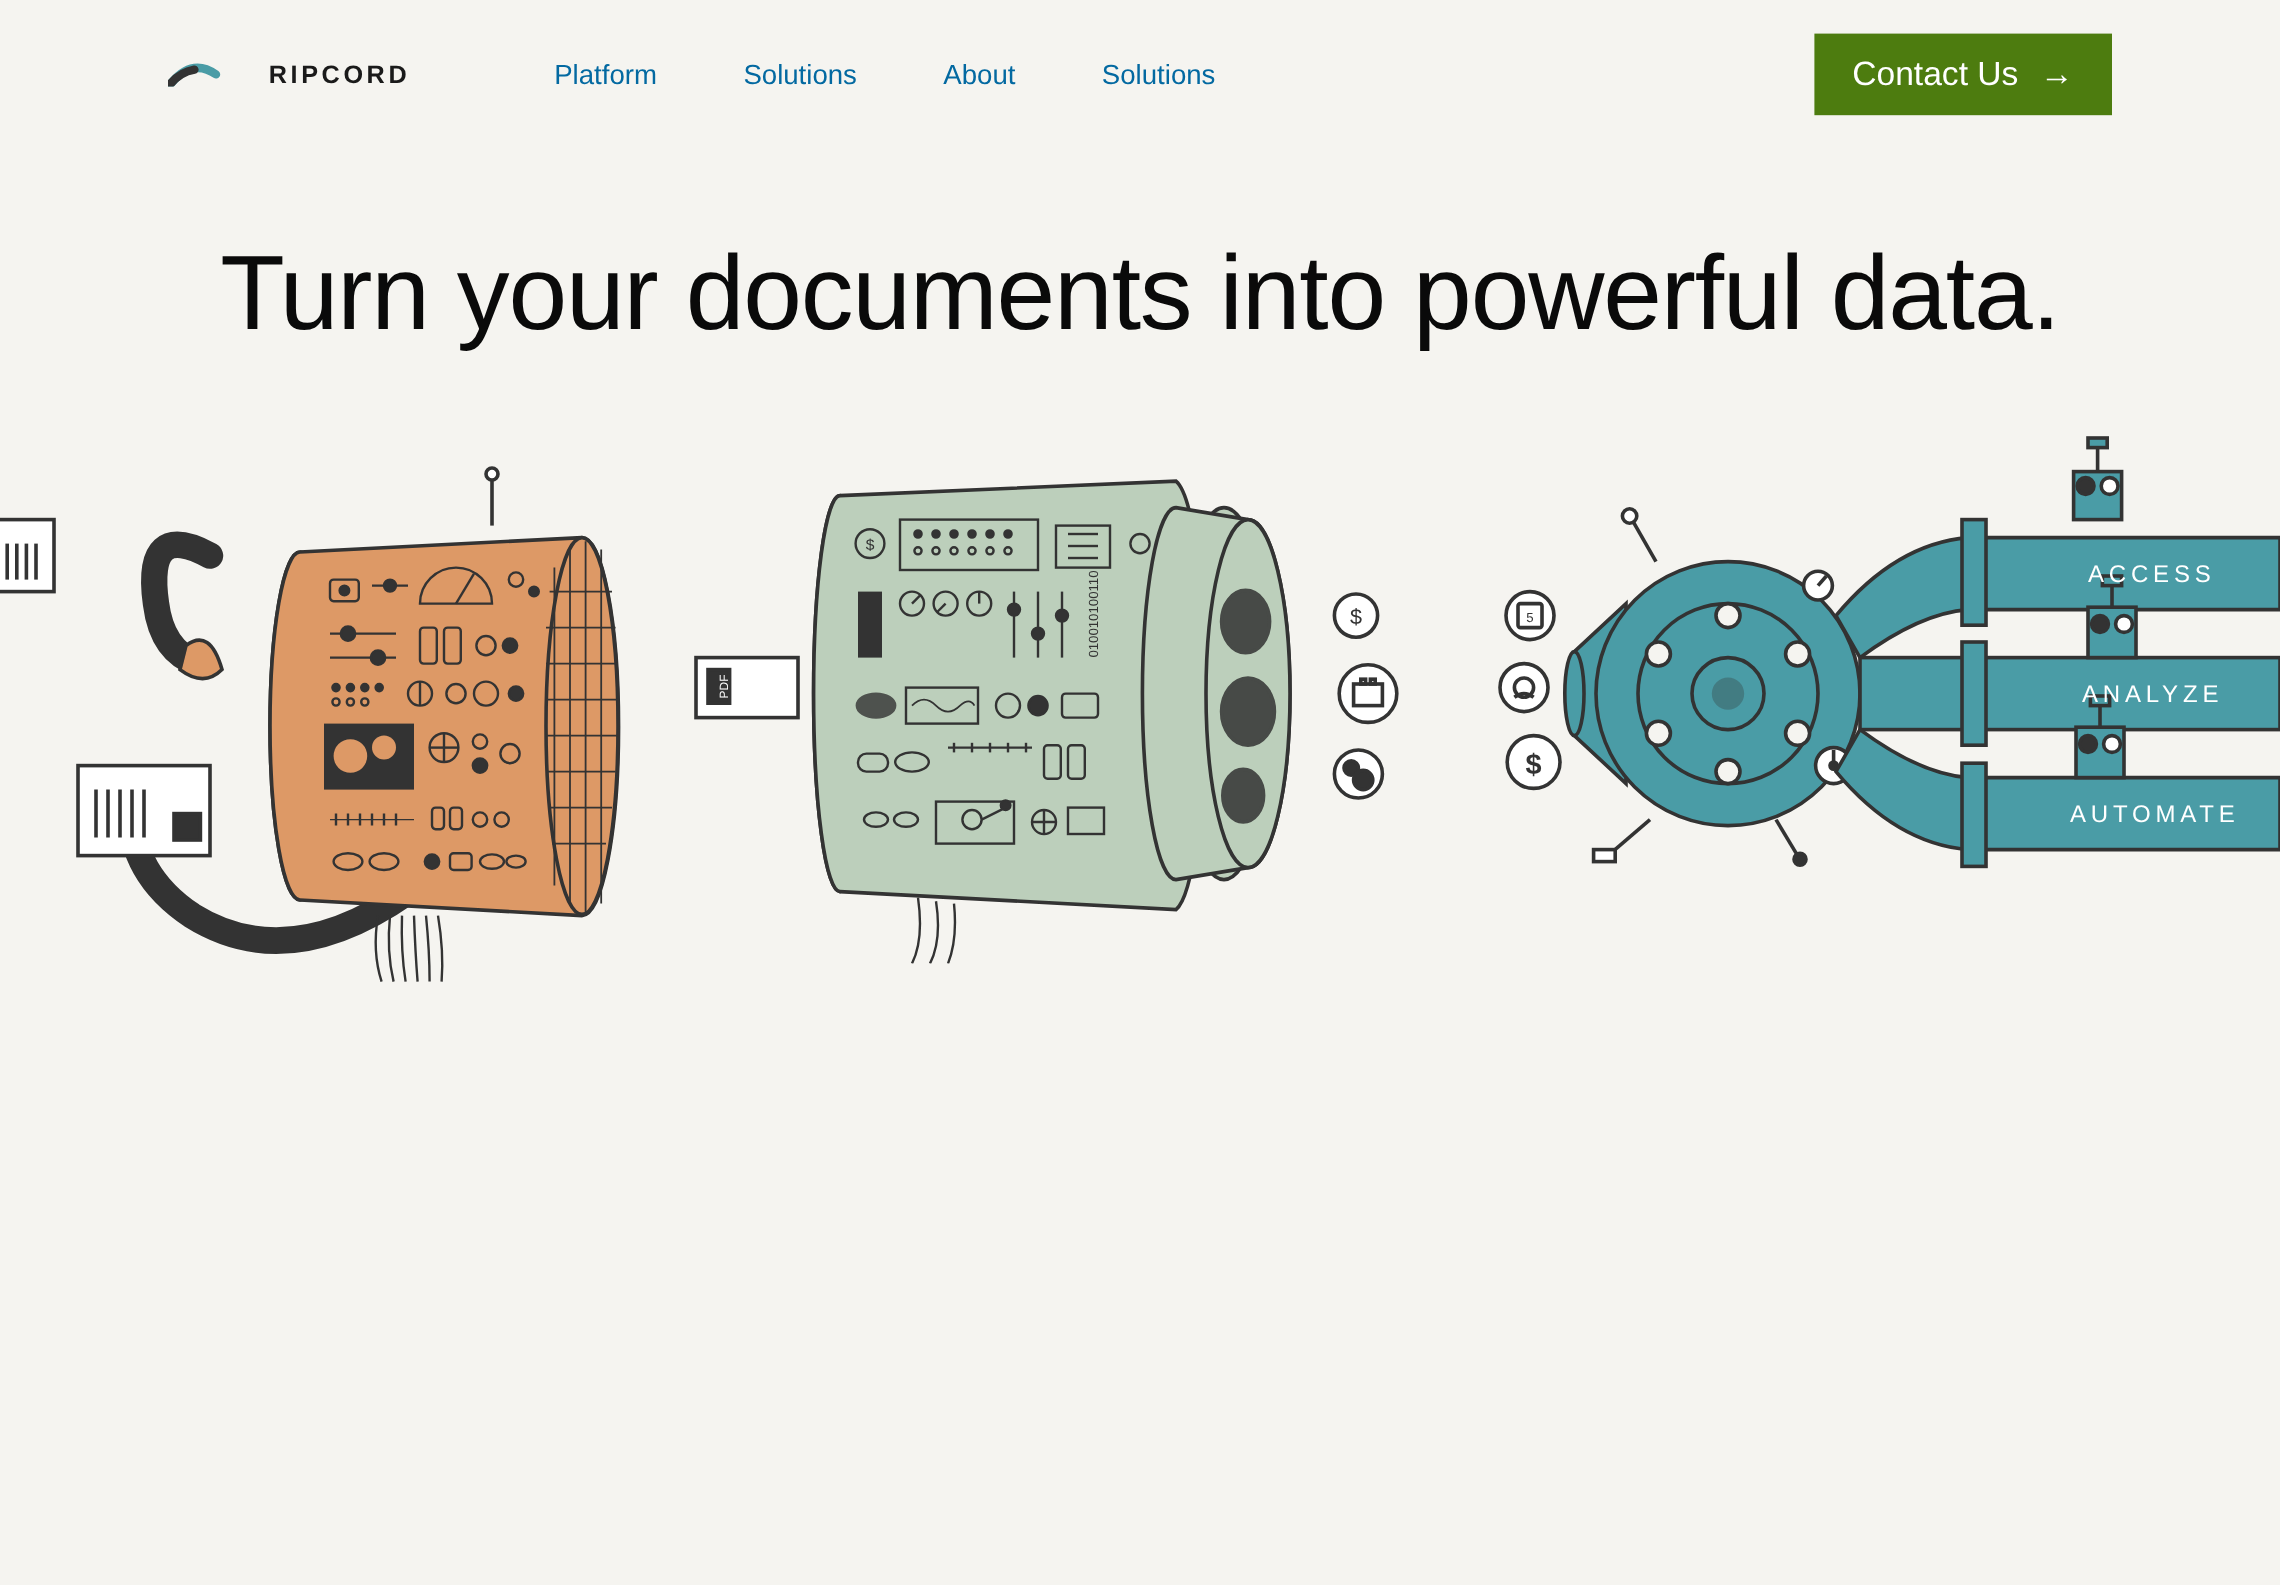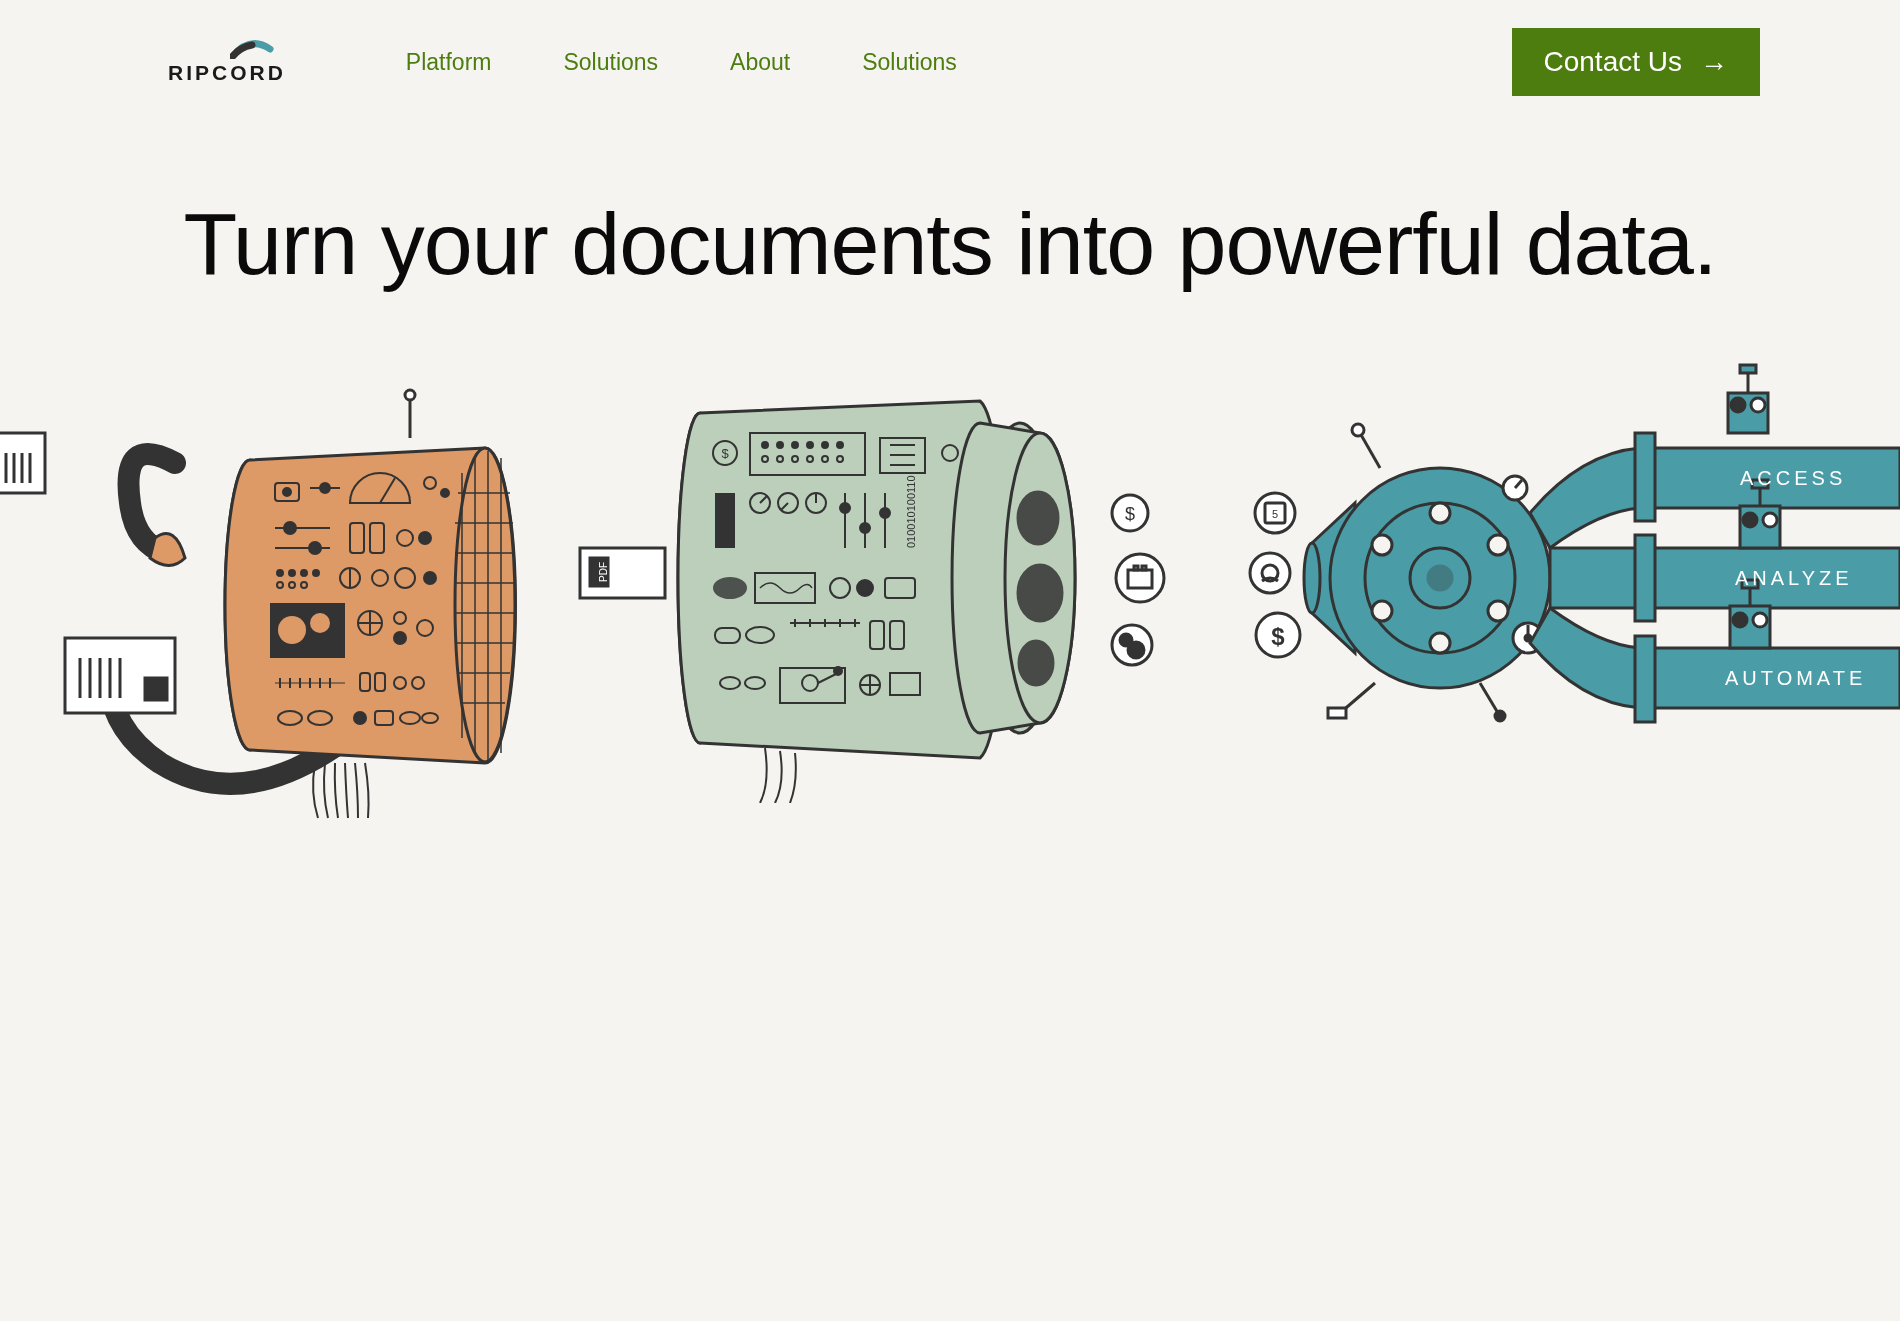--- a/index.html
+++ b/index.html
@@ -15,43 +15,43 @@
       overflow: hidden;
     }
     .header {
       display: flex;
       align-items: center;
       padding: 28px 140px 0 140px;
       gap: 60px;
     }
     .logo {
       display: flex;
-      flex-direction: column;
-      align-items: flex-end;
+      flex-direction: row;
+      align-items: center;
       margin-right: 60px;
     }
     .logo-arc {
       width: 56px;
       height: 20px;
     }
     .logo-text {
       font-size: 21px;
       font-weight: 700;
       letter-spacing: 3px;
       color: #1a1a1a;
       margin-top: 2px;
       margin-left: 28px;
     }
     .nav {
       display: flex;
       gap: 72px;
     }
     .nav-item {
       font-size: 23px;
-      color: #4d7c0f;
+      color: #0369a1;
       cursor: pointer;
       font-weight: 400;
     }
     .contact-btn {
       margin-left: auto;
       background-color: #4d7c0f;
       color: #fff;
       padding: 18px 32px;
       font-size: 28px;
       font-weight: 400;

